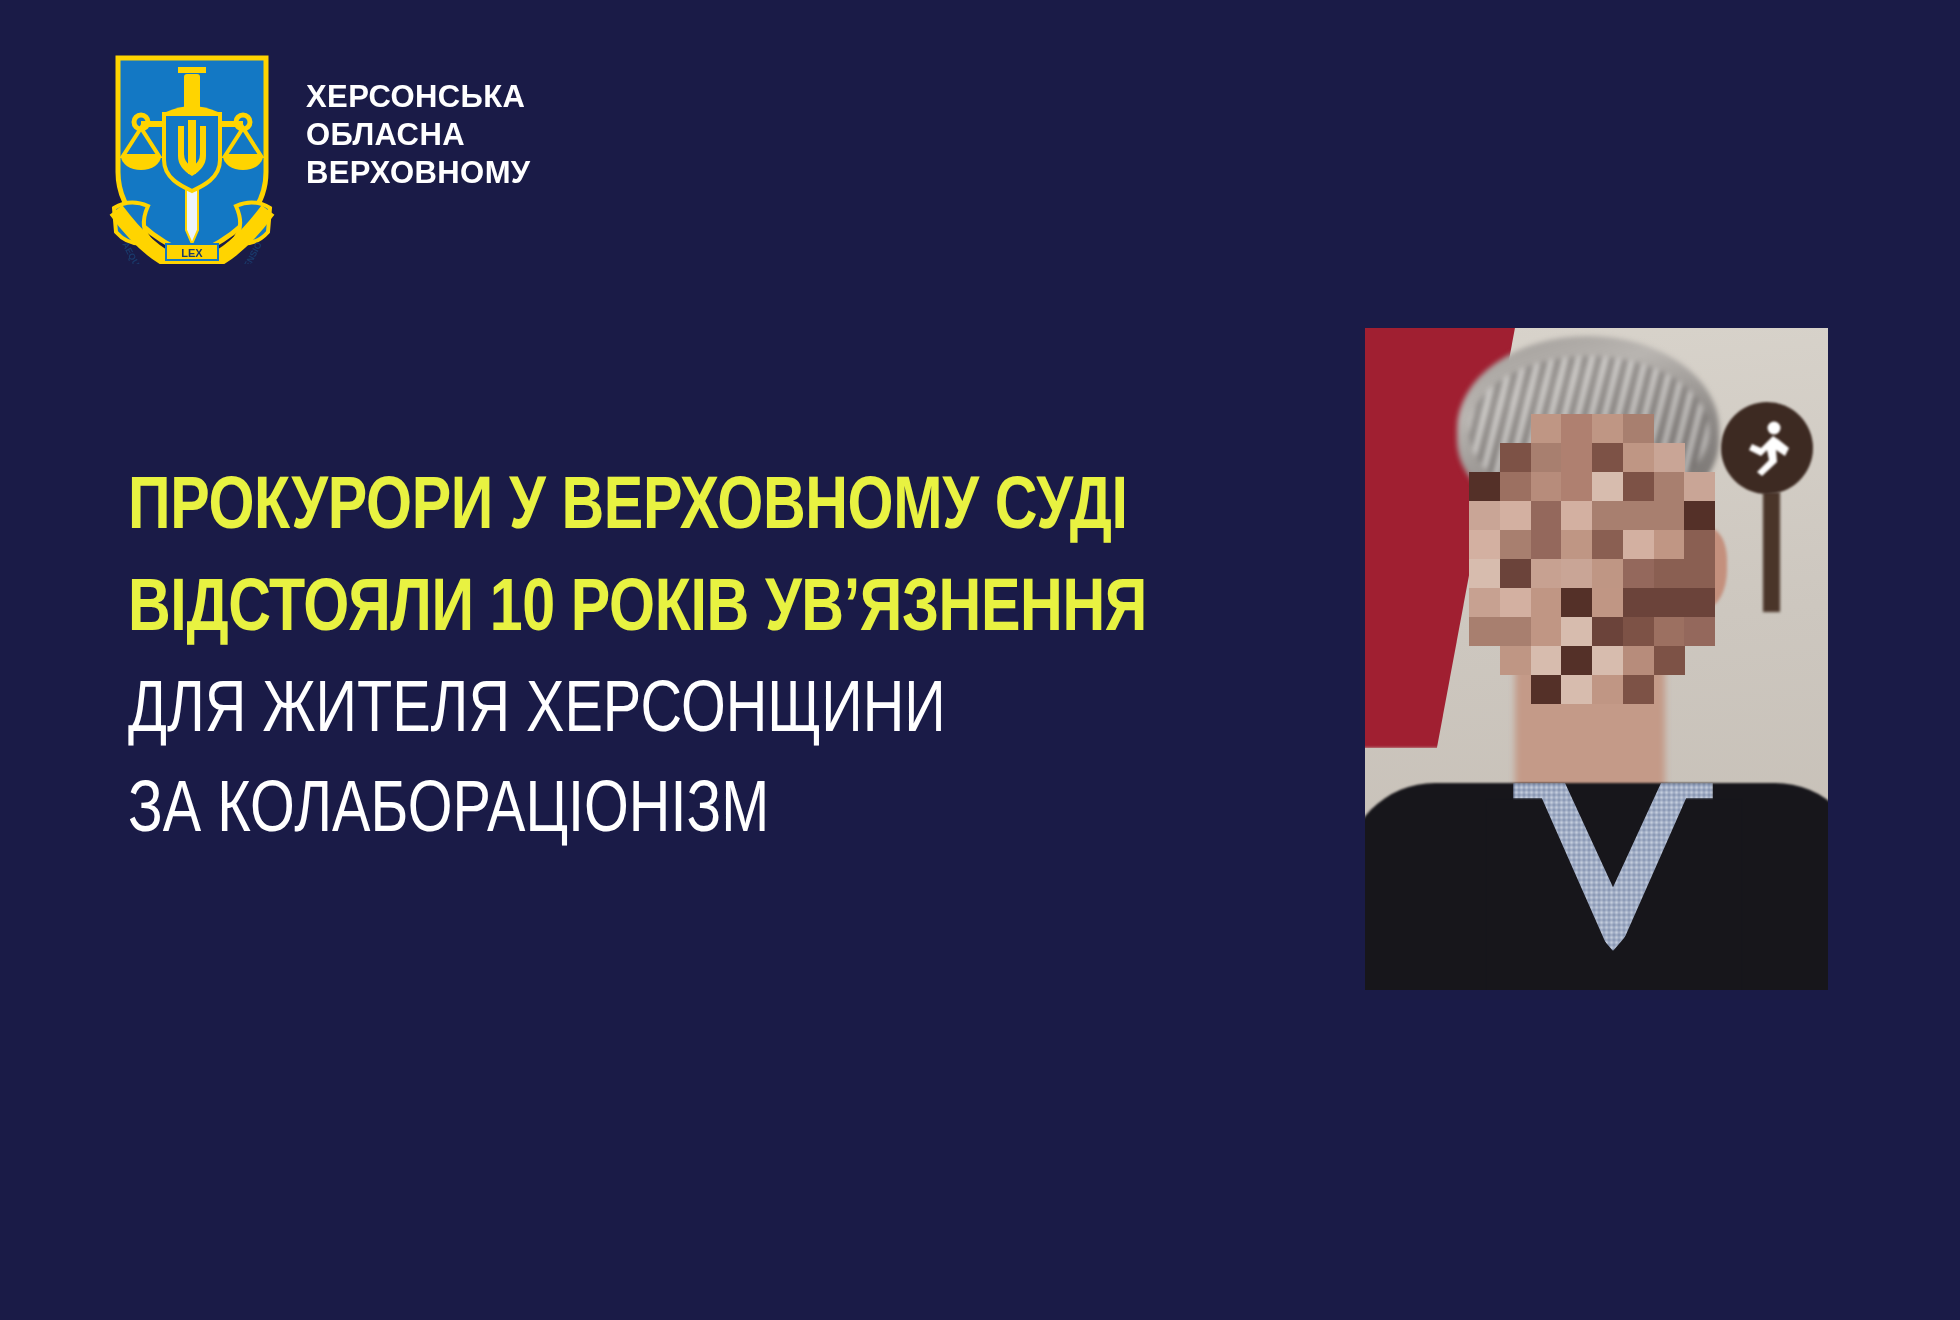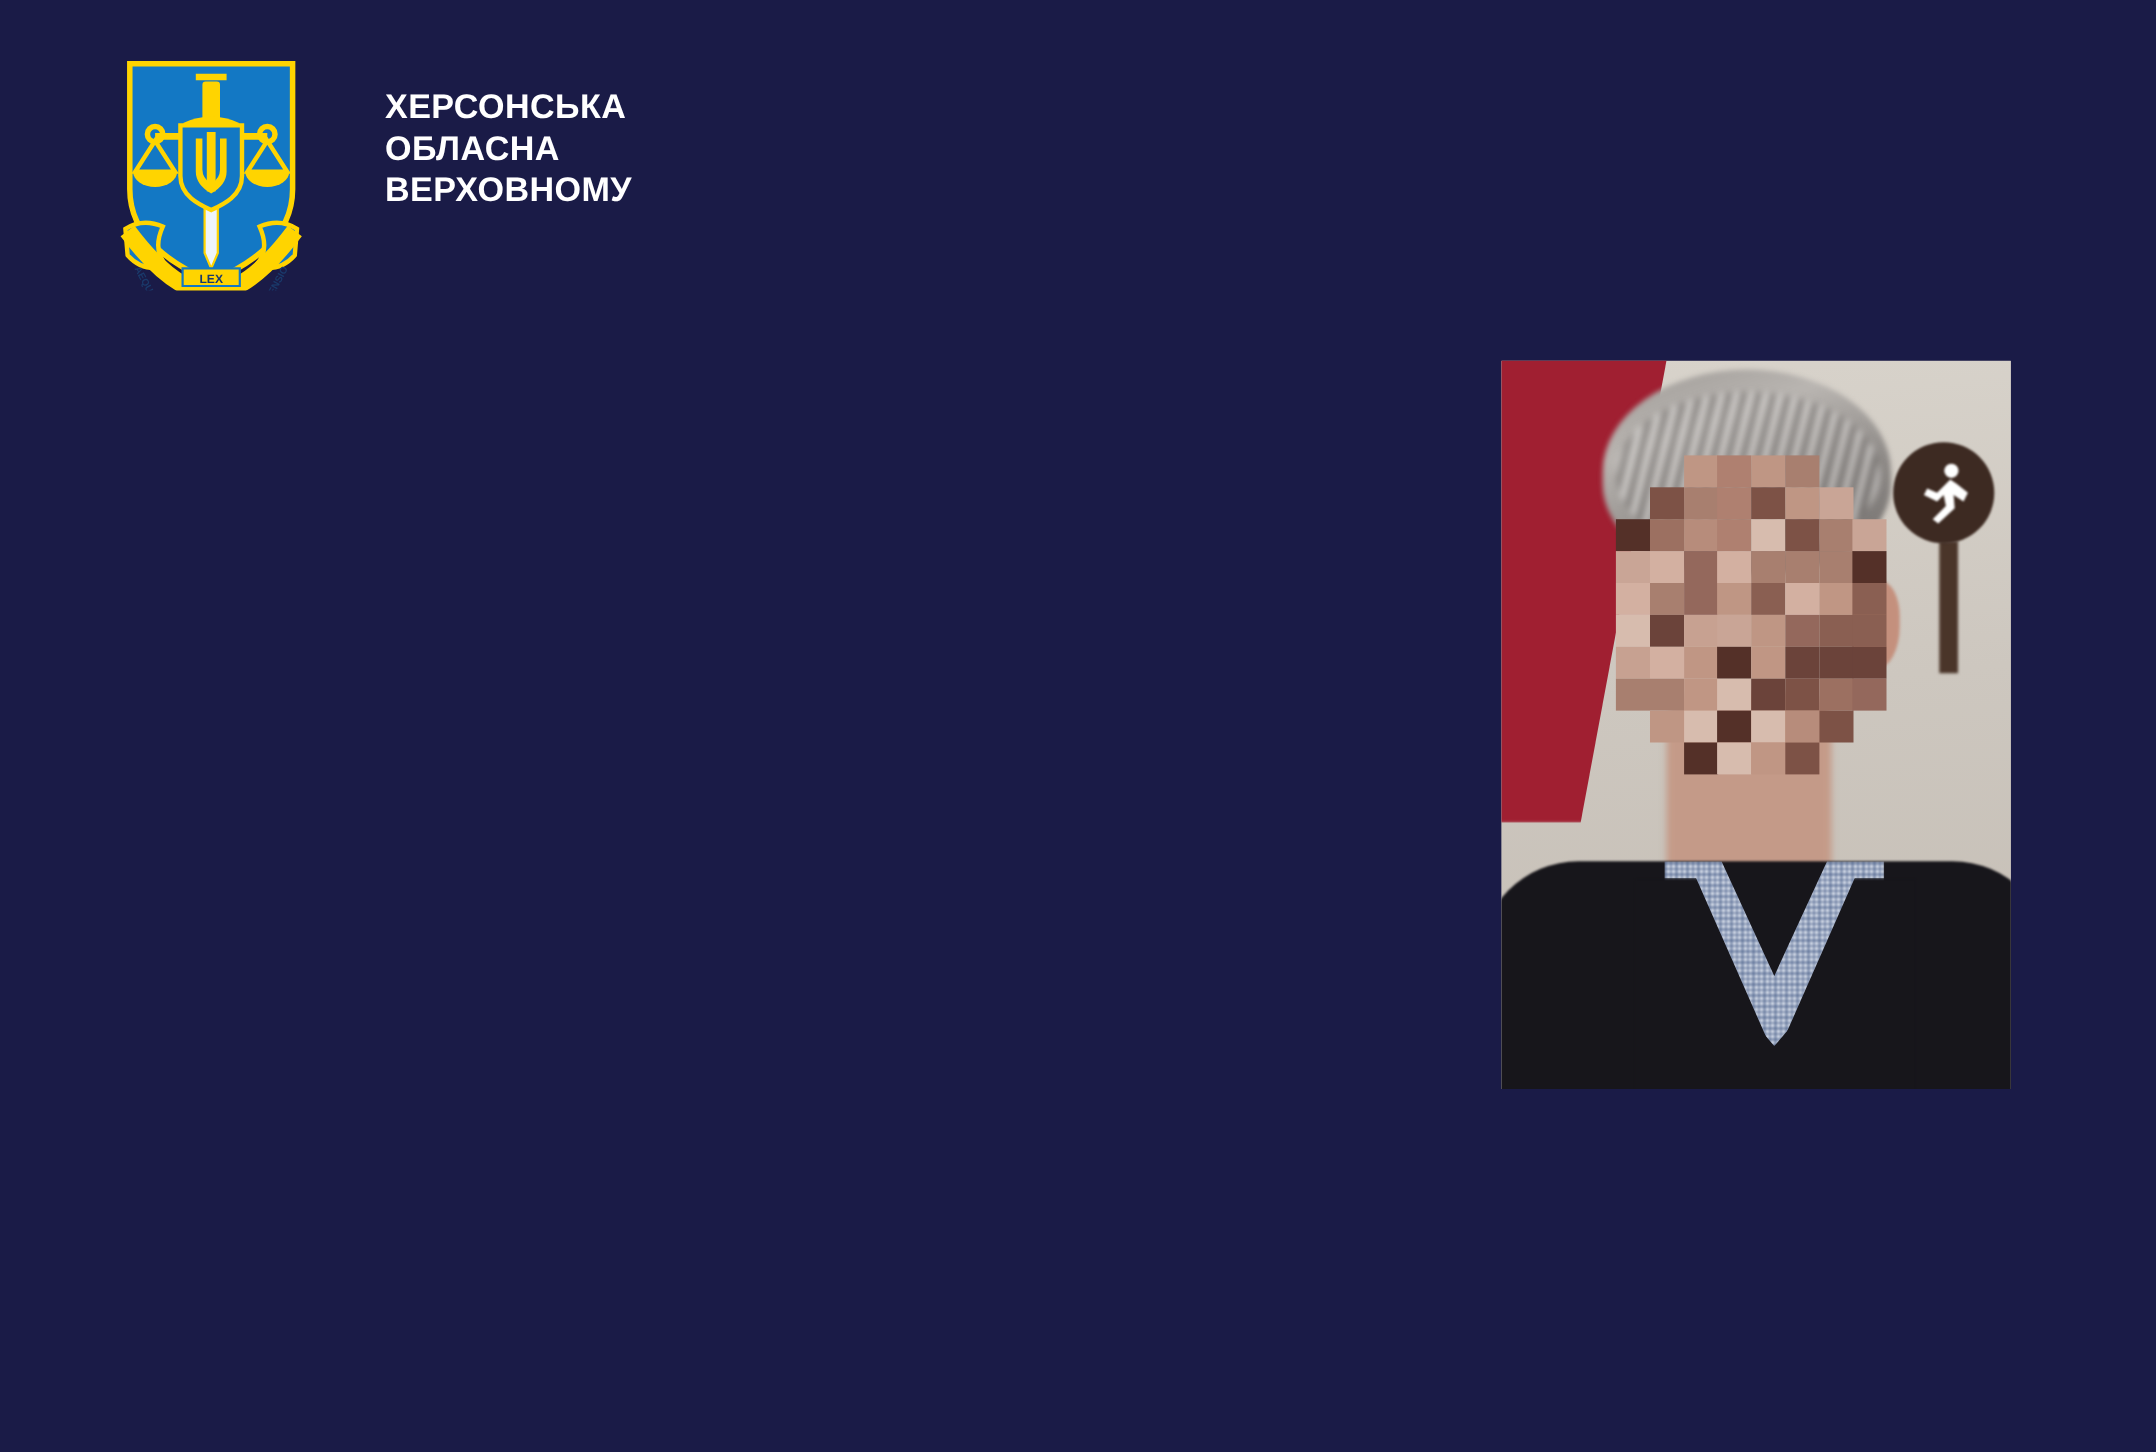--- a/index.html
+++ b/index.html
@@ -32,21 +32,20 @@
     gap: 30px;
   }
   .emblem {
     width: 168px;
     height: 212px;
     flex: 0 0 auto;
     display: block;
   }
   .brand-text {
     padding-top: 26px;
-    margin-left: 44px;
   }
   .brand-line {
     color: #ffffff;
     font-family: "Liberation Sans", sans-serif;
     font-weight: bold;
     font-size: 31px;
     letter-spacing: 0.4px;
     line-height: 38px;
     white-space: nowrap;
   }
@@ -262,20 +261,26 @@
       <text x="154" y="192" fill="#1a3a6b" font-size="9" font-weight="bold" transform="rotate(-62 154 192)" text-anchor="end" font-family="Liberation Sans, sans-serif">DEFENSIO</text>
     </svg>
 
     <div class="brand-text">
       <div class="brand-line">ХЕРСОНСЬКА</div>
       <div class="brand-line">ОБЛАСНА</div>
       <div class="brand-line">ВЕРХОВНОМУ</div>
     </div>
   </div>
 
+  <div class="headline">
+    <span class="hl-line accent">ПРОКУРОРИ У ВЕРХОВНОМУ СУДІ</span>
+    <span class="hl-line accent">ВІДСТОЯЛИ 10 РОКІВ УВ’ЯЗНЕННЯ</span>
+    <span class="hl-line plain">ДЛЯ ЖИТЕЛЯ ХЕРСОНЩИНИ</span>
+    <span class="hl-line plain">ЗА КОЛАБОРАЦІОНІЗМ</span>
+  </div>
 
   <div class="photo">
     <div class="ph-wall"></div>
     <div class="ph-red"></div>
     <div class="ph-sign-post"></div>
     <div class="ph-sign"></div>
     <svg class="ph-sign-figure" viewBox="0 0 54 58">
       <circle cx="31" cy="8" r="6.5" fill="#ffffff"></circle>
       <path d="M30 16 L18 28 L9 24 L6 30 L18 36 L24 30 L26 40 L14 52 L19 56 L34 42 L33 30 L42 36 L46 28 L36 20 Z" fill="#ffffff"></path>
     </svg>

